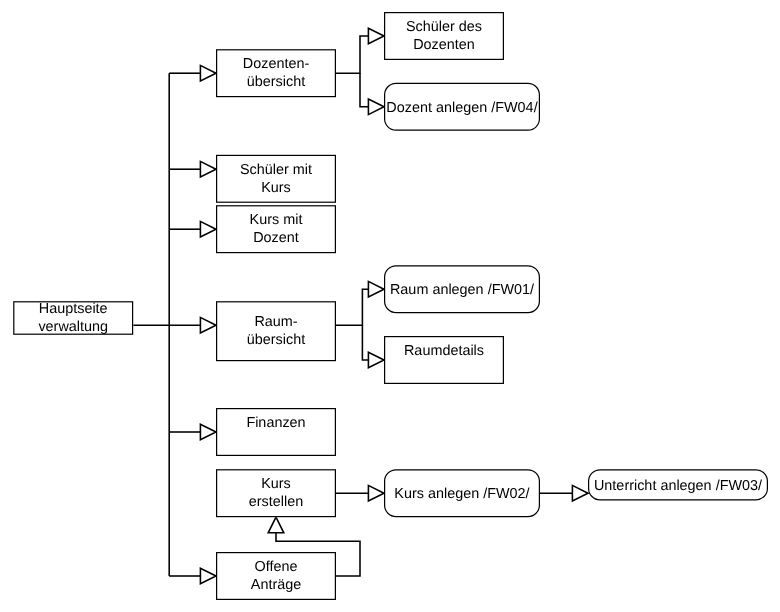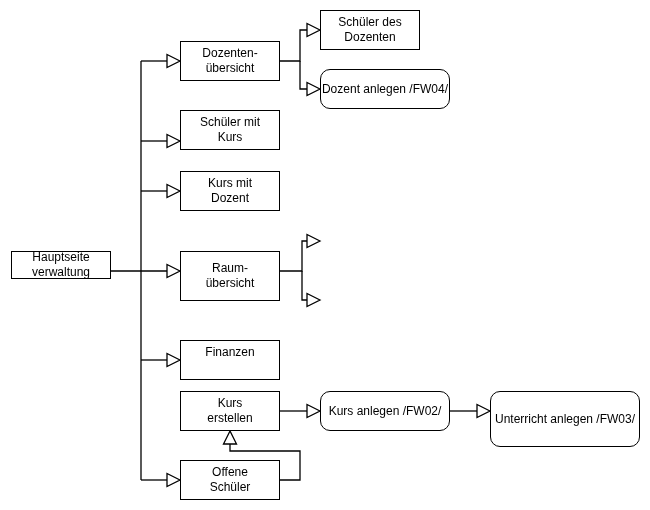--- a/index.html
+++ b/index.html
@@ -92,21 +92,21 @@
   <div class="node" style="left:11px;top:251px;width:100px;height:28px">
     <span class="ln">Hauptseite</span>
     <span class="ln">verwaltung</span>
   </div>
 
   <div class="node" style="left:180px;top:41px;width:100px;height:40px">
     <span class="ln">Dozenten-</span>
     <span class="ln">übersicht</span>
   </div>
 
-  <div class="node" style="left:180px;top:110px;width:100px;height:40px">
+  <div class="node" style="left:180px;top:129px;width:100px;height:40px">
     <span class="ln">Schüler mit</span>
     <span class="ln">Kurs</span>
   </div>
 
   <div class="node" style="left:180px;top:171px;width:100px;height:40px">
     <span class="ln">Kurs mit</span>
     <span class="ln">Dozent</span>
   </div>
 
   <div class="node" style="left:180px;top:251px;width:100px;height:50px">
@@ -119,35 +119,42 @@
     <span class="ln"></span>
   </div>
 
   <div class="node" style="left:180px;top:391px;width:100px;height:40px">
     <span class="ln">Kurs</span>
     <span class="ln">erstellen</span>
   </div>
 
   <div class="node" style="left:180px;top:460px;width:100px;height:40px">
     <span class="ln">Offene</span>
-    <span class="ln">Schüler</span>
+    <span class="ln">Anträge</span>
   </div>
 
   <div class="node" style="left:320px;top:10px;width:100px;height:40px">
     <span class="ln">Schüler des</span>
     <span class="ln">Dozenten</span>
   </div>
 
   <div class="node rounded" style="left:320px;top:69px;width:130px;height:40px">
     <span class="ln">Dozent anlegen /FW04/</span>
   </div>
 
+  <div class="node rounded" style="left:320px;top:221px;width:130px;height:40px">
+    <span class="ln">Raum anlegen /FW01/</span>
+  </div>
 
+  <div class="node" style="left:320px;top:280px;width:100px;height:40px">
+    <span class="ln">Raumdetails</span>
+    <span class="ln"></span>
+  </div>
 
   <div class="node rounded" style="left:320px;top:391px;width:130px;height:40px">
     <span class="ln">Kurs anlegen /FW02/</span>
   </div>
 
-  <div class="node rounded" style="left:490px;top:391px;width:150px;height:56px">
+  <div class="node rounded" style="left:490px;top:391px;width:150px;height:26px">
     <span class="ln">Unterricht anlegen /FW03/</span>
   </div>
 
 </div>
 
 </body></html>

